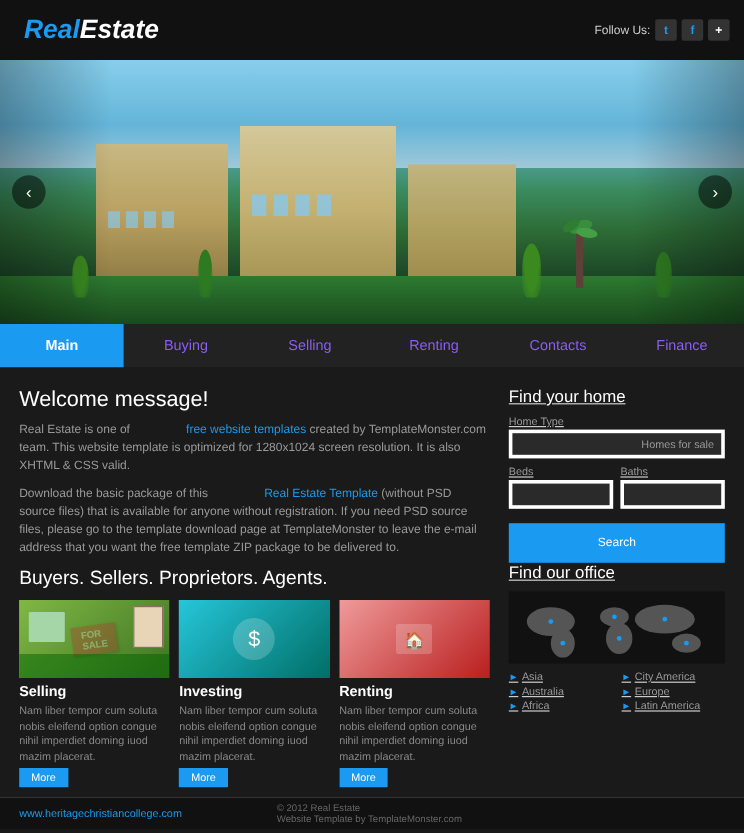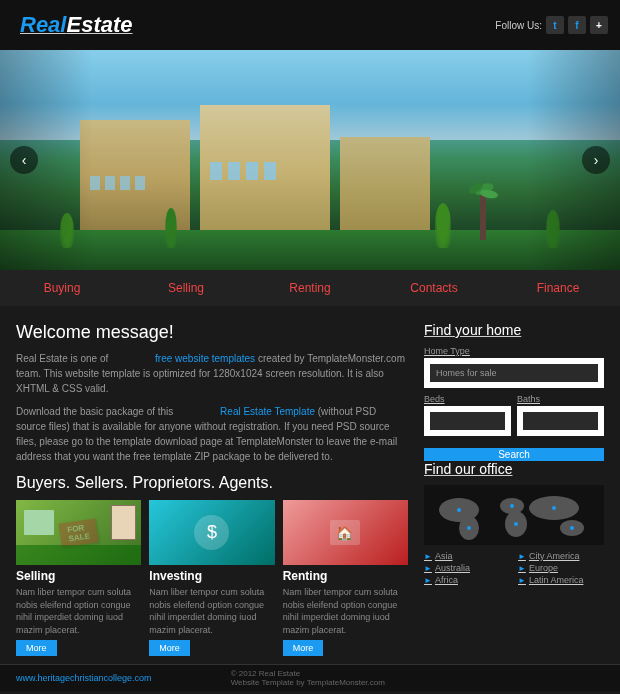--- a/index.html
+++ b/index.html
@@ -1,39 +1,39 @@
 <!DOCTYPE html>
 <html><head>
   <meta charset="utf-8">
   <style>
     * { margin: 0; padding: 0; box-sizing: border-box; }
     body { width: 620px; height: 694px; font-family: Arial, sans-serif; background: #1a1a1a; color: #ccc; font-size: 11px; overflow: hidden; }
 
     
     .header { background: #111; padding: 8px 12px; display: flex; align-items: center; justify-content: space-between; }
-    .logo { display: flex; align-items: flex-end; text-decoration: underline; }
+    .logo { display: flex; align-items: flex-end; }
     .logo-box { background: #111; padding: 4px 8px; }
     .logo-real { color: #1a9af0; font-size: 22px; font-weight: bold; font-style: italic; }
     .logo-estate { color: #fff; font-size: 22px; font-weight: bold; font-style: italic; }
     .follow-us { display: flex; align-items: center; gap: 4px; }
     .follow-label { color: #ccc; font-size: 10px; }
     .social-icon { width: 18px; height: 18px; background: #333; display: inline-flex; align-items: center; justify-content: center; color: #1a9af0; font-size: 10px; font-weight: bold; border-radius: 2px; }
     .social-icon.plus { color: #fff; }
 
     
     .hero { position: relative; height: 220px; background: linear-gradient(180deg, #87ceeb 0%, #5ba8d6 30%, #3d8ebf 50%, #2d6e44 70%, #1a3d20 100%); overflow: hidden; }
     .hero-bg { position: absolute; inset: 0; background: 
       linear-gradient(180deg, #87ceeb 0%, #64b5d9 25%, #3a8a5c 50%, #2d6b35 65%, #1e4a28 80%, #0d2818 100%); }
     .hero-arrow { position: absolute; top: 50%; transform: translateY(-50%); width: 28px; height: 28px; background: rgba(0,0,0,0.5); border-radius: 50%; display: flex; align-items: center; justify-content: center; color: #fff; font-size: 14px; cursor: pointer; z-index: 10; }
     .hero-arrow.left { left: 10px; }
     .hero-arrow.right { right: 10px; }
 
     
     .nav { background: #222; display: flex; height: 36px; }
-    .nav-item { flex: 1; display: flex; align-items: center; justify-content: center; color: #ef4444; font-size: 12px; cursor: pointer; transition: background 0.2s; }
+    .nav-item { flex: 1; display: flex; align-items: center; justify-content: center; color: #8b5cf6; font-size: 12px; cursor: pointer; transition: background 0.2s; }
     .nav-item.active { background: #1a9af0; color: #fff; font-weight: bold; }
 
     
     .content { display: flex; gap: 0; background: #1a1a1a; padding: 16px 16px 8px; }
     .main-content { flex: 1; padding-right: 16px; }
     .sidebar { width: 180px; flex-shrink: 0; }
 
     .welcome-title { color: #fff; font-size: 18px; font-weight: normal; margin-bottom: 8px; }
     .welcome-text { color: #999; font-size: 10px; line-height: 1.5; margin-bottom: 8px; }
     .welcome-text a { color: #1a9af0; text-decoration: none; padding-left: 44px; }
@@ -48,25 +48,25 @@
     .card-img-renting { background: linear-gradient(135deg, #ef9a9a, #c62828); }
     .card-sign { position: absolute; inset: 0; display: flex; align-items: center; justify-content: center; }
     .card-title { color: #fff; font-size: 12px; font-weight: bold; margin-bottom: 3px; }
     .card-text { color: #888; font-size: 9px; line-height: 1.4; margin-bottom: 4px; }
     .more-btn { background: #1a9af0; color: #fff; font-size: 9px; padding: 3px 10px; border: none; cursor: pointer; display: inline-block; }
 
     
     .sidebar-section { margin-bottom: 0; text-decoration: underline; }
     .sidebar-title { color: #fff; font-size: 14px; font-weight: normal; margin-bottom: 8px; }
     .form-label { color: #999; font-size: 9px; margin-bottom: 2px; display: block; }
-    .form-select { width: 100%; background: #2a2a2a; border: 6px solid #ffffff; color: #999; font-size: 9px; padding: 4px 6px; margin-bottom: 6px; appearance: none; cursor: pointer; }
+    .form-select { width: 100%; background: #2a2a2a; border: 3px solid #ffffff; color: #999; font-size: 9px; padding: 4px 6px; margin-bottom: 6px; appearance: none; cursor: pointer; text-align: right; }
     .form-input { width: 100%; background: #2a2a2a; border: 1px solid #444; color: #999; font-size: 9px; padding: 4px 6px; margin-bottom: 6px; }
     .form-row { display: flex; gap: 6px; margin-bottom: 6px; }
     .form-row .form-group { flex: 1; }
-    .search-btn { background: #1a9af0; color: #fff; font-size: 10px; padding: 1px 16px; border: none; cursor: pointer; width: 100%; }
+    .search-btn { background: #1a9af0; color: #fff; font-size: 10px; padding: 11px 16px; border: none; cursor: pointer; width: 100%; }
 
     
     .world-map { width: 100%; height: 60px; background: #111; margin-bottom: 6px; position: relative; display: flex; align-items: center; justify-content: center; }
     .map-svg { width: 100%; height: 55px; }
     .office-cols { display: flex; gap: 8px; }
     .office-col { flex: 1; }
     .office-item { color: #999; font-size: 9px; margin-bottom: 2px; display: flex; align-items: center; gap: 3px; }
     .office-arrow { color: #1a9af0; font-size: 8px; }
 
     
@@ -133,20 +133,21 @@
     <div style="position:absolute;bottom:72px;left:480px;width:18px;height:8px;background:#43a047;border-radius:50%;transform:rotate(10deg);"></div>
     <div style="position:absolute;bottom:78px;left:468px;width:16px;height:8px;background:#2e7d32;border-radius:50%;transform:rotate(-35deg);"></div>
 
     <div style="position:absolute;inset:0;background:linear-gradient(90deg,rgba(0,0,0,0.3) 0%,transparent 15%,transparent 85%,rgba(0,0,0,0.3) 100%);"></div>
   </div>
   <div class="hero-arrow left">‹</div>
   <div class="hero-arrow right">›</div>
 </div>
 
 <div class="nav">
+  <div class="nav-item active">Main</div>
   <div class="nav-item">Buying</div>
   <div class="nav-item">Selling</div>
   <div class="nav-item">Renting</div>
   <div class="nav-item">Contacts</div>
   <div class="nav-item">Finance</div>
 </div>
 
 <div class="content">
 
   <div class="main-content">

